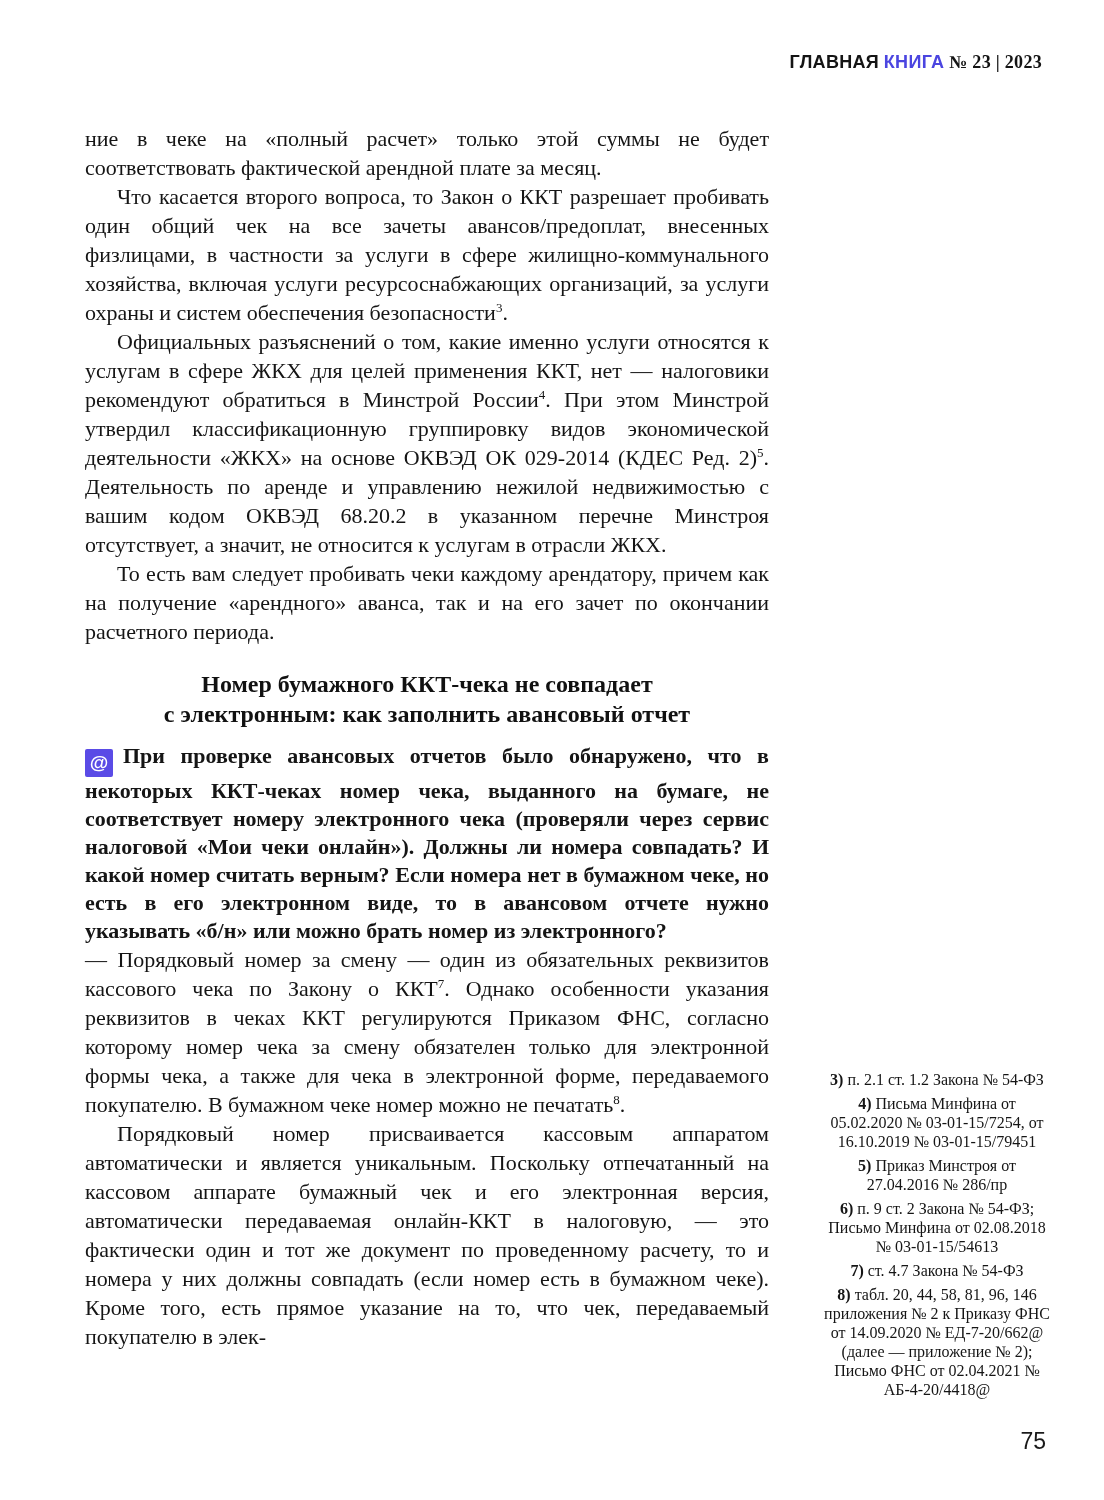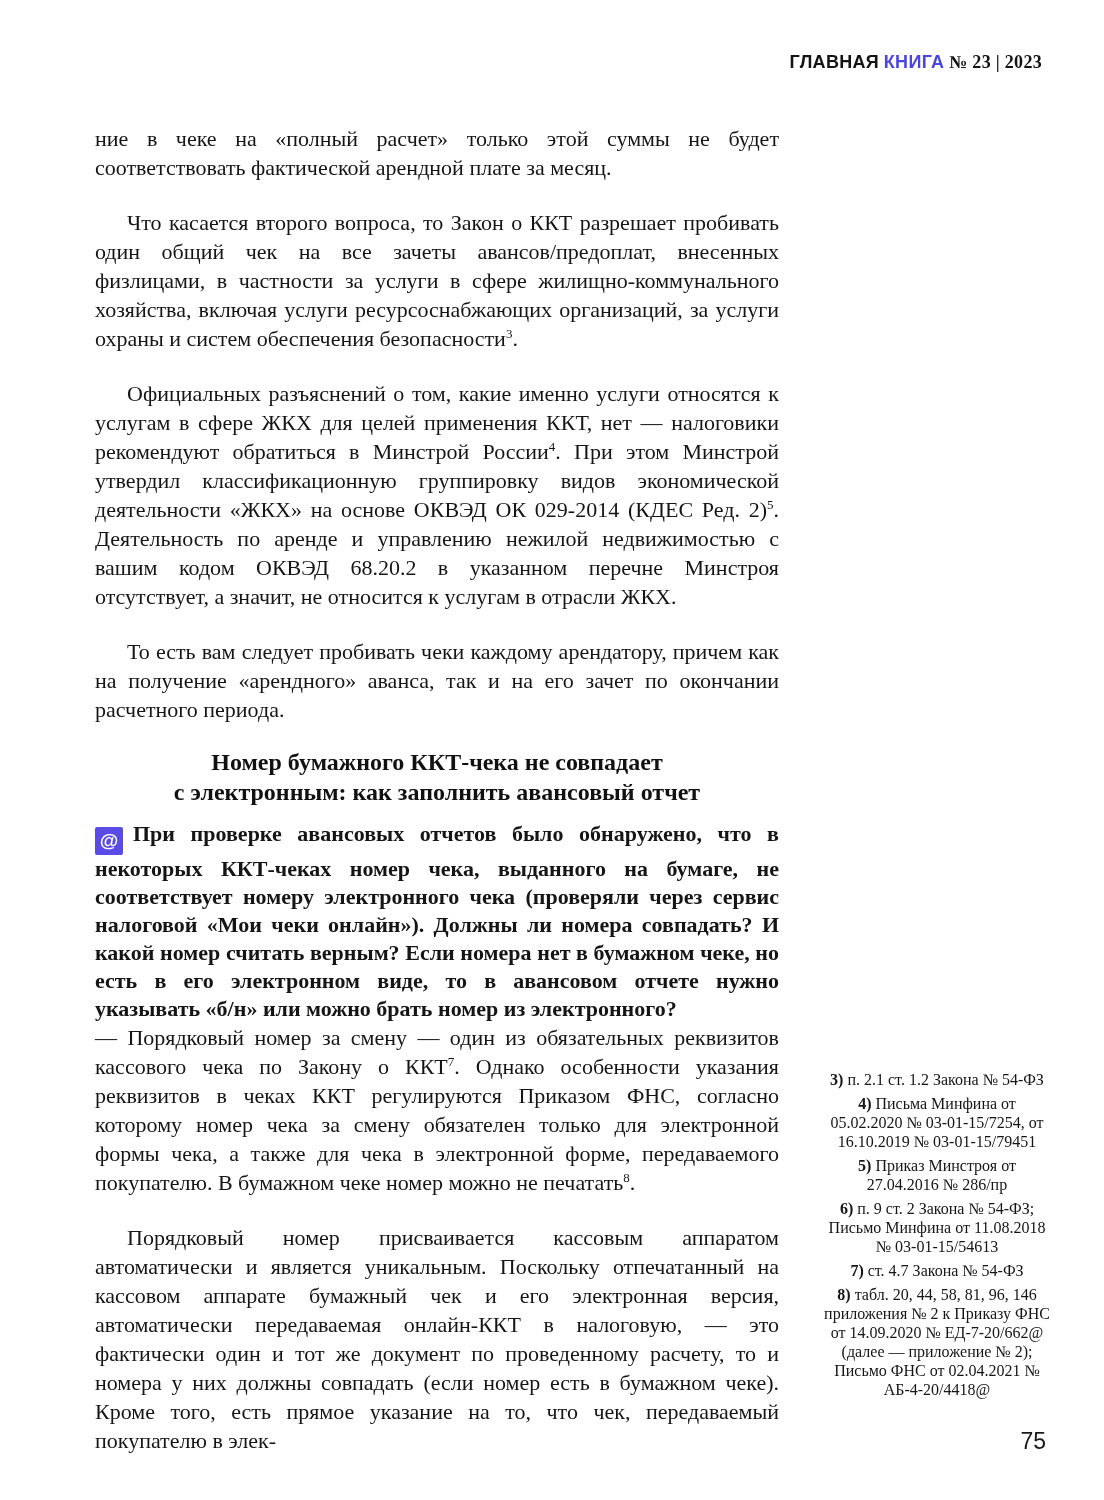--- a/index.html
+++ b/index.html
@@ -24,29 +24,29 @@
     white-space: nowrap;
   }
   .brand { font-family: "Liberation Sans", sans-serif; }
   .brand-primary { color: #141414; }
   .brand-accent { color: var(--accent, #4b45e0); }
   .issue { font-family: "Liberation Serif", serif; color: #141414; }
 
   
   .main-col {
     position: absolute;
-    left: 95px;
+    left: 85px;
     top: 124px;
     width: 684px;
     font-size: 22px;
     line-height: 29px;
     text-align: justify;
   }
   .main-col p { margin: 0; }
-  .main-col p.indent { text-indent: 32px; margin-top: 26px; }
+  .main-col p.indent { text-indent: 32px; }
 
   .section-heading {
     font-size: 24px;
     line-height: 30px;
     font-weight: bold;
     margin-top: 23px;
     margin-bottom: 13px;
     white-space: pre-line;
     text-align: center;
     color: #111;
@@ -128,20 +128,20 @@
     <div id="answer-section">
         <p>—  Порядковый номер за смену — один из обязательных реквизитов кассового чека по Закону о ККТ<sup>7</sup>. Однако особенности указания реквизитов в чеках ККТ регулируются Приказом ФНС, согласно которому номер чека за смену обязателен только для электронной формы чека, а также для чека в электронной форме, передаваемого покупателю. В бумажном чеке номер можно не печатать<sup>8</sup>.</p>
         <p class="indent">Порядковый номер присваивается кассовым аппаратом автоматически и является уникальным. Поскольку отпечатанный на кассовом аппарате бумажный чек и его электронная версия, автоматически передаваемая онлайн-ККТ в налоговую, — это фактически один и тот же документ по проведенному расчету, то и номера у них должны совпадать (если номер есть в бумажном чеке). Кроме того, есть прямое указание на то, что чек, передаваемый покупателю в элек-</p>
       </div>
   </div>
 
   <aside class="footnotes" id="footnotes">
       <div class="fn"><span class="fn-num">3) </span><span>п. 2.1 ст. 1.2 Закона № 54-ФЗ</span></div>
       <div class="fn"><span class="fn-num">4) </span><span>Письма Минфина от 05.02.2020 № 03-01-15/7254, от 16.10.2019 № 03-01-15/79451</span></div>
       <div class="fn"><span class="fn-num">5) </span><span>Приказ Минстроя от 27.04.2016 № 286/пр</span></div>
-      <div class="fn"><span class="fn-num">6) </span><span>п. 9 ст. 2 Закона № 54-ФЗ; Письмо Минфина от 11.08.2018 № 03-01-15/54613</span></div>
+      <div class="fn"><span class="fn-num">6) </span><span>п. 9 ст. 2 Закона № 54-ФЗ; Письмо Минфина от 02.08.2018 № 03-01-15/54613</span></div>
       <div class="fn"><span class="fn-num">7) </span><span>ст. 4.7 Закона № 54-ФЗ</span></div>
       <div class="fn"><span class="fn-num">8) </span><span>табл. 20, 44, 58, 81, 96, 146 приложения № 2 к Приказу ФНС от 14.09.2020 № ЕД-7-20/662@ (далее — приложение № 2); Письмо ФНС от 02.04.2021 № АБ-4-20/4418@</span></div>
     </aside>
 
   <div class="page-number">75</div>
 
 </div>
 
 </body></html>

